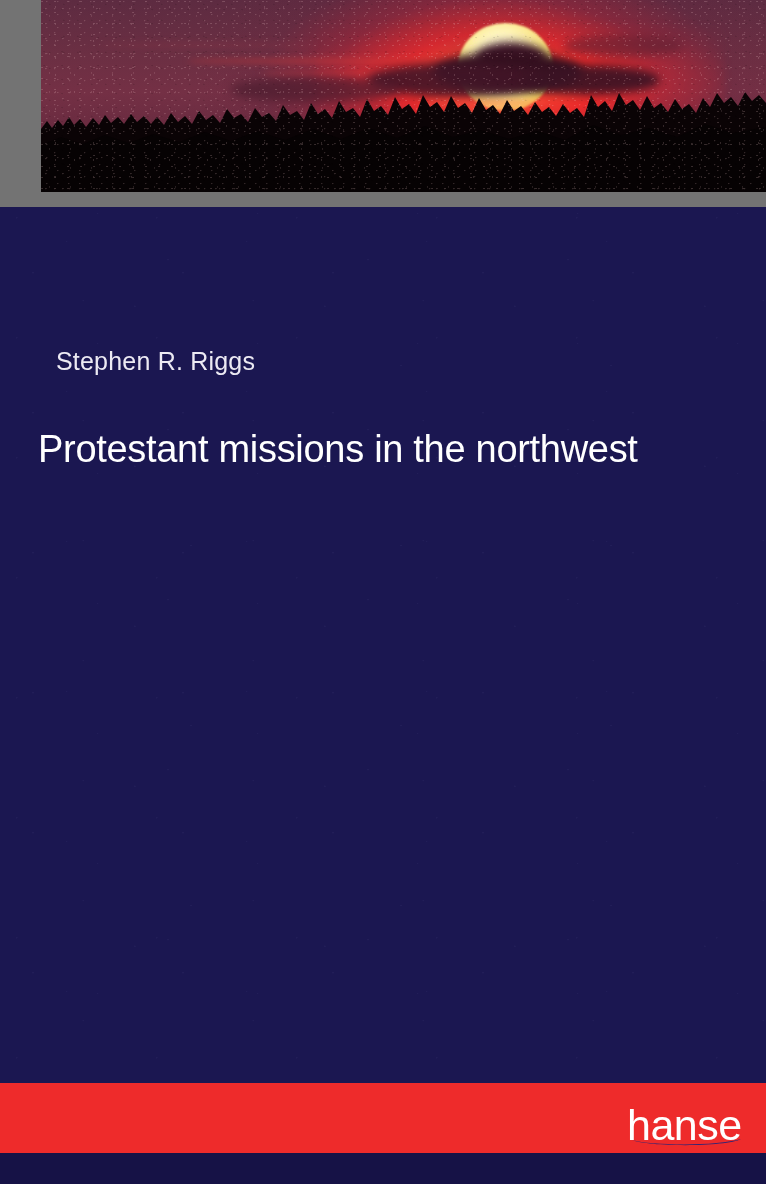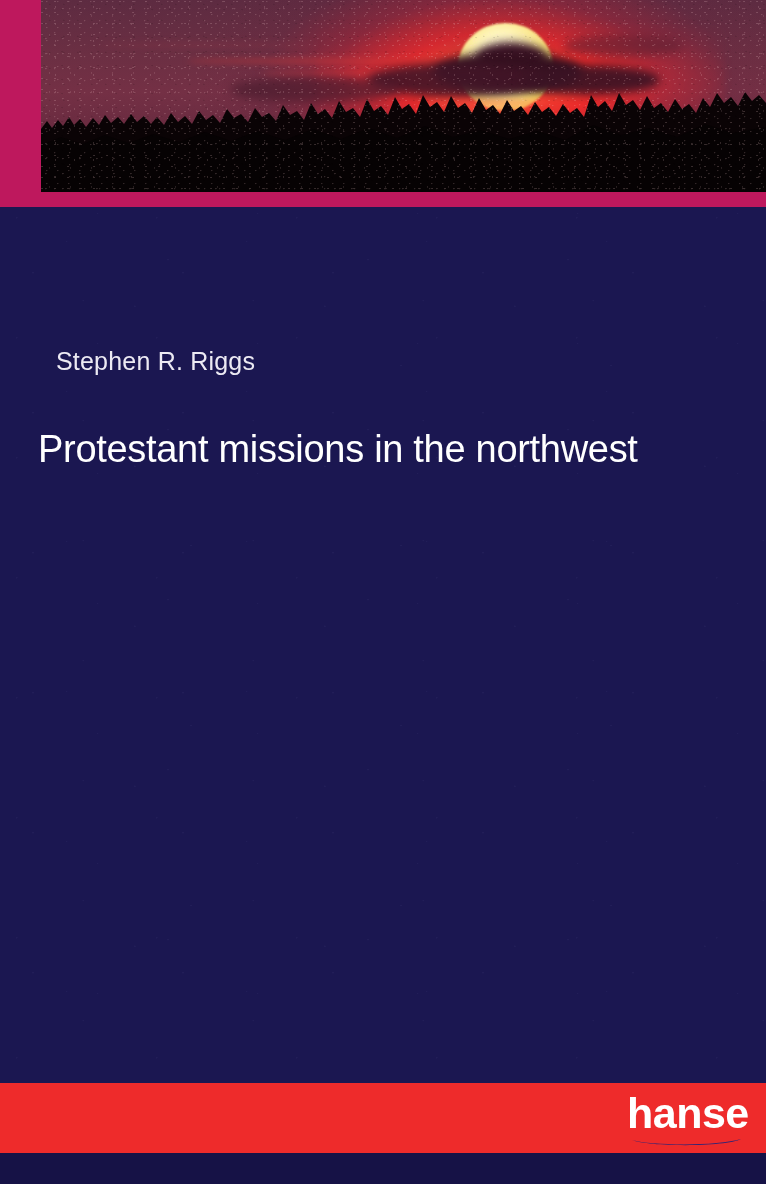--- a/index.html
+++ b/index.html
@@ -8,21 +8,21 @@
     padding: 0;
     background: #ffffff;
   }
   body {
     font-family: "Liberation Sans", sans-serif;
   }
   #cover {
     position: relative;
     width: 766px;
     height: 1184px;
-    background: #be185d;
+    background: #737373;
     overflow: hidden;
   }
 
   
   #navy-body {
     position: absolute;
     left: 0;
     top: 207px;
     width: 766px;
     height: 977px;
@@ -206,23 +206,23 @@
   #logo {
     position: absolute;
     left: 627px;
     top: 1092px;
     width: 120px;
     height: 58px;
   }
   #logo-word {
     position: absolute;
     left: 0;
-    top: 0;
+    top: 12px;
     font-size: 43px;
-    font-weight: 700;
+    font-weight: 400;
     color: #ffffff;
     letter-spacing: -0.5px;
     line-height: 1;
   }
   #logo-swoosh {
     position: absolute;
     left: 4px;
     top: 46px;
     width: 112px;
     height: 9px;

